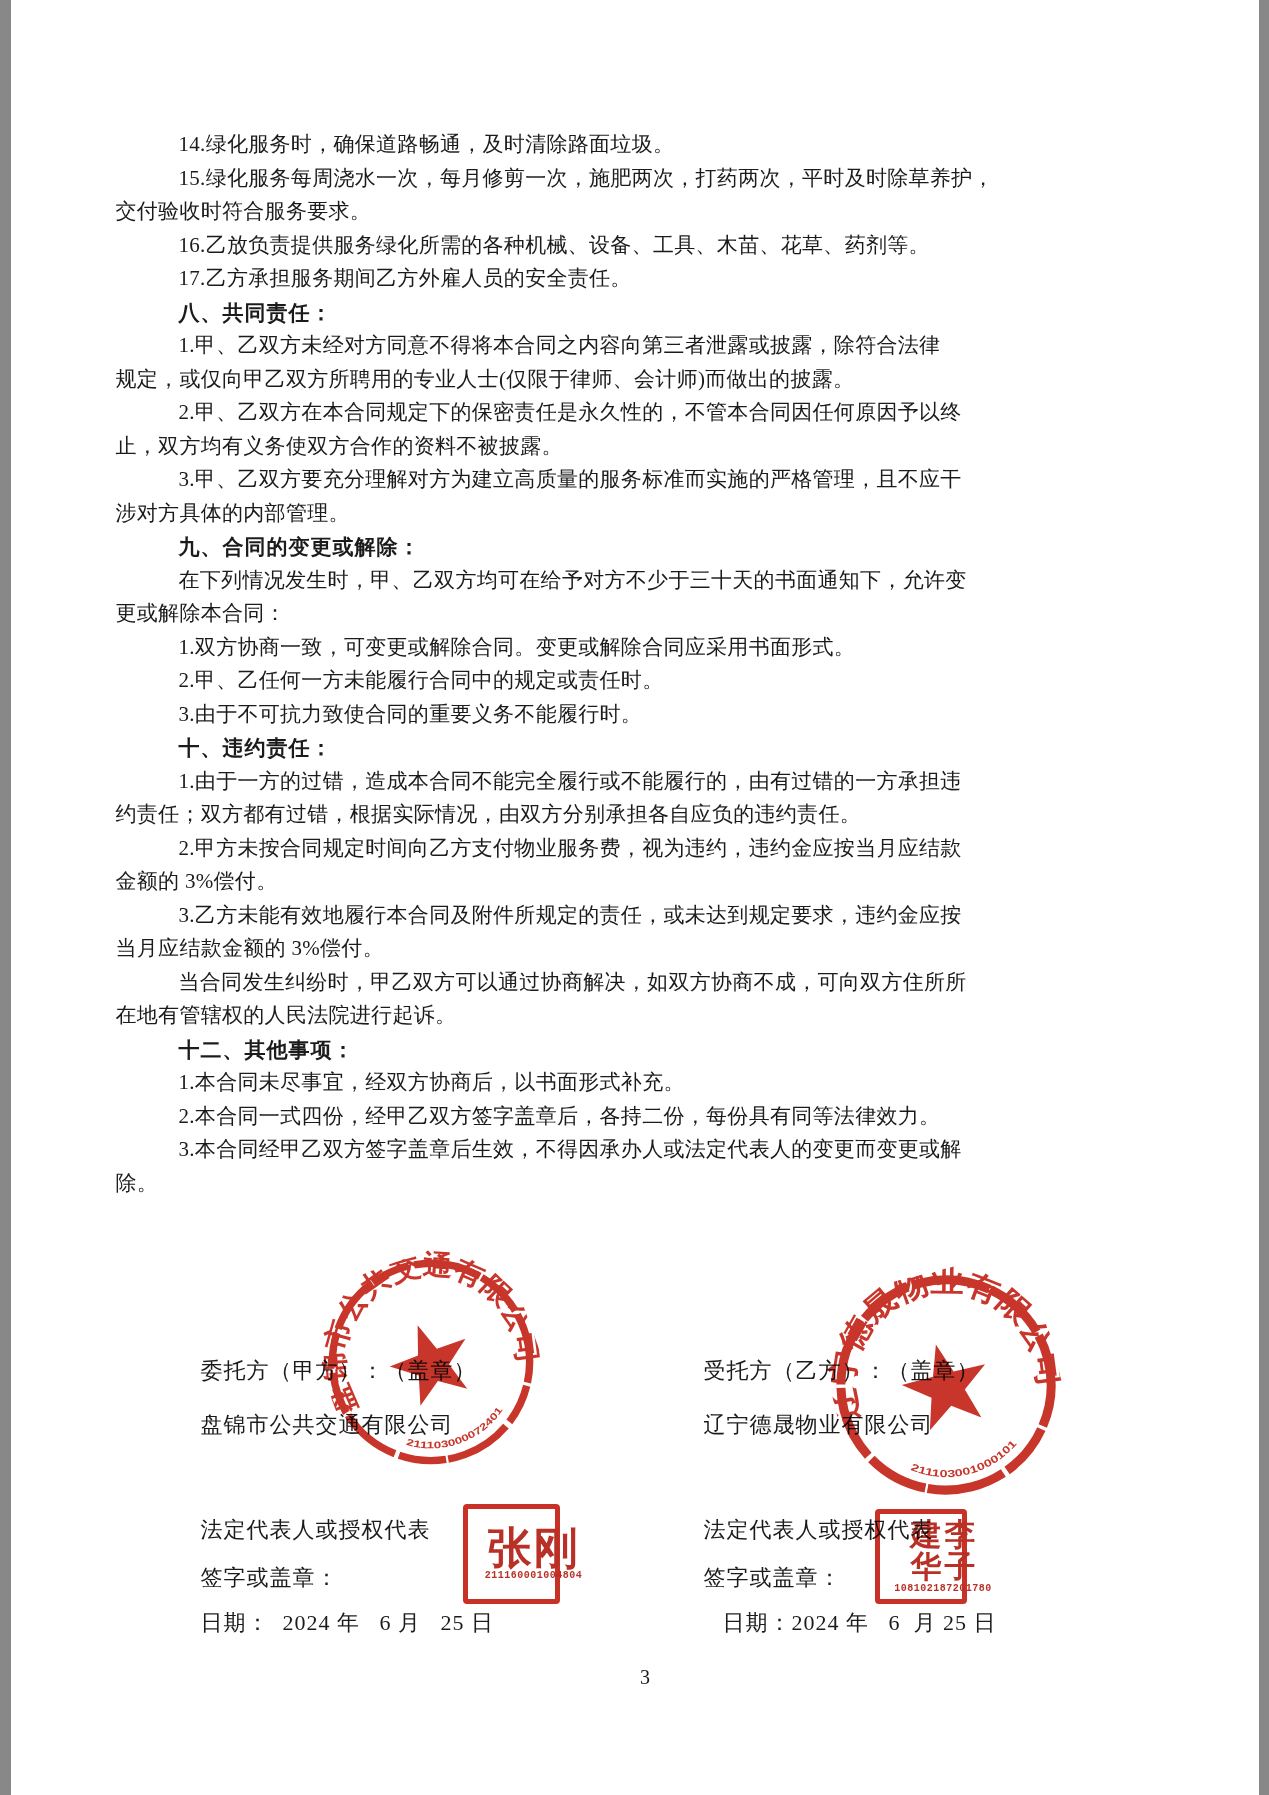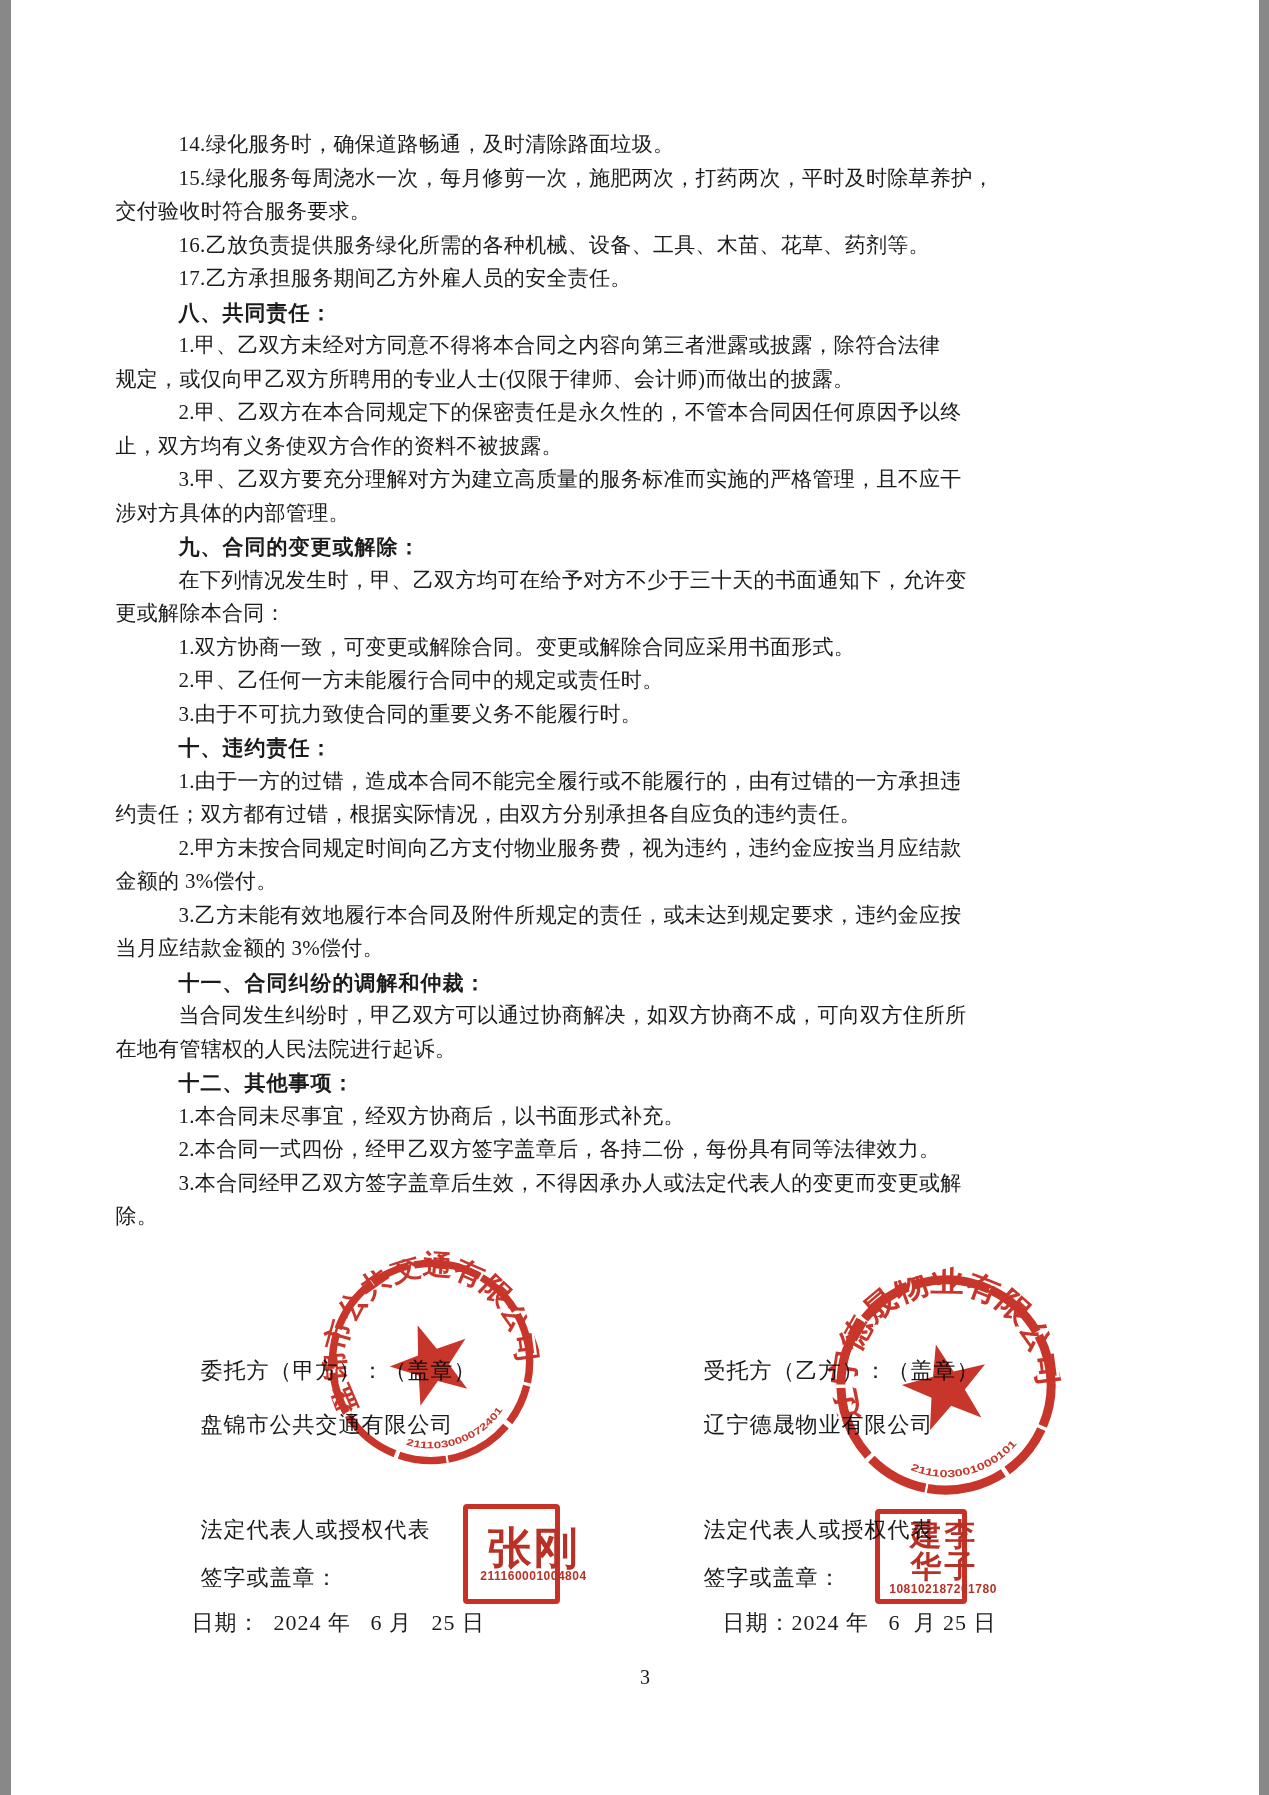--- a/index.html
+++ b/index.html
@@ -50,22 +50,22 @@
   }
   .name-stamp .big-name{
     font-size:44px;font-weight:700;line-height:1;
     letter-spacing:2px;white-space:nowrap;
   }
   .name-stamp .grid2x2{
     display:grid;grid-template-columns:34px 34px;grid-template-rows:32px 32px;
     font-size:31px;font-weight:700;line-height:32px;text-align:center;
   }
   .name-stamp .stamp-code{
-    font-size:12px;font-weight:700;letter-spacing:.5px;line-height:12px;
-    font-family:Liberation Sans, sans-serif;
+    font-size:10px;font-weight:700;letter-spacing:.5px;line-height:12px;
+    font-family:Liberation Mono, monospace;
     white-space:nowrap;
   }
   
   .page-number{
     position:absolute;left:0;top:1666px;width:1269px;
     text-align:center;font-size:20px;
   }
 </style>
 </head>
 <body>
@@ -91,35 +91,34 @@
       <div class="para">1.双方协商一致，可变更或解除合同。变更或解除合同应采用书面形式。</div>
       <div class="para">2.甲、乙任何一方未能履行合同中的规定或责任时。</div>
       <div class="para">3.由于不可抗力致使合同的重要义务不能履行时。</div>
       <div class="para heading">十、违约责任：</div>
       <div class="para">1.由于一方的过错，造成本合同不能完全履行或不能履行的，由有过错的一方承担违
 约责任；双方都有过错，根据实际情况，由双方分别承担各自应负的违约责任。</div>
       <div class="para">2.甲方未按合同规定时间向乙方支付物业服务费，视为违约，违约金应按当月应结款
 金额的 3%偿付。</div>
       <div class="para">3.乙方未能有效地履行本合同及附件所规定的责任，或未达到规定要求，违约金应按
 当月应结款金额的 3%偿付。</div>
-      <div class="para heading">十一、合同纠纷的调解和仲裁：</div>
       <div class="para">当合同发生纠纷时，甲乙双方可以通过协商解决，如双方协商不成，可向双方住所所
 在地有管辖权的人民法院进行起诉。</div>
       <div class="para heading">十二、其他事项：</div>
       <div class="para">1.本合同未尽事宜，经双方协商后，以书面形式补充。</div>
       <div class="para">2.本合同一式四份，经甲乙双方签字盖章后，各持二份，每份具有同等法律效力。</div>
       <div class="para">3.本合同经甲乙双方签字盖章后生效，不得因承办人或法定代表人的变更而变更或解
 除。</div>
     </div>
 
   <div class="sig-label" style="left:190px;top:1356px">委托方（甲方）：（盖章）</div>
   <div class="sig-label" style="left:190px;top:1410px">盘锦市公共交通有限公司</div>
   <div class="sig-label" style="left:190px;top:1515px">法定代表人或授权代表</div>
   <div class="sig-label" style="left:190px;top:1563px">签字或盖章：</div>
-  <div class="sig-label" style="left:181px;top:1608px">日期：  2024 年   6 月   25 日</div>
+  <div class="sig-label" style="left:190px;top:1608px">日期：  2024 年   6 月   25 日</div>
 
   <div class="sig-label" style="left:693px;top:1356px">受托方（乙方）：（盖章）</div>
   <div class="sig-label" style="left:693px;top:1410px">辽宁德晟物业有限公司</div>
   <div class="sig-label" style="left:693px;top:1515px">法定代表人或授权代表</div>
   <div class="sig-label" style="left:693px;top:1563px">签字或盖章：</div>
   <div class="sig-label" style="left:712px;top:1608px">日期：2024 年   6  月 25 日</div>
 
   <div class="seal" style="left:314px;top:1256px;width:212px;height:212px;transform:rotate(-20deg)">
     <svg width="212" height="212" viewBox="0 0 200 200">
       <circle cx="100" cy="100" r="93" fill="none" stroke="#c4261a" stroke-width="7" stroke-dasharray="52 3 38 5 64 2 45 4 58 3 40 5 33 4"></circle>

